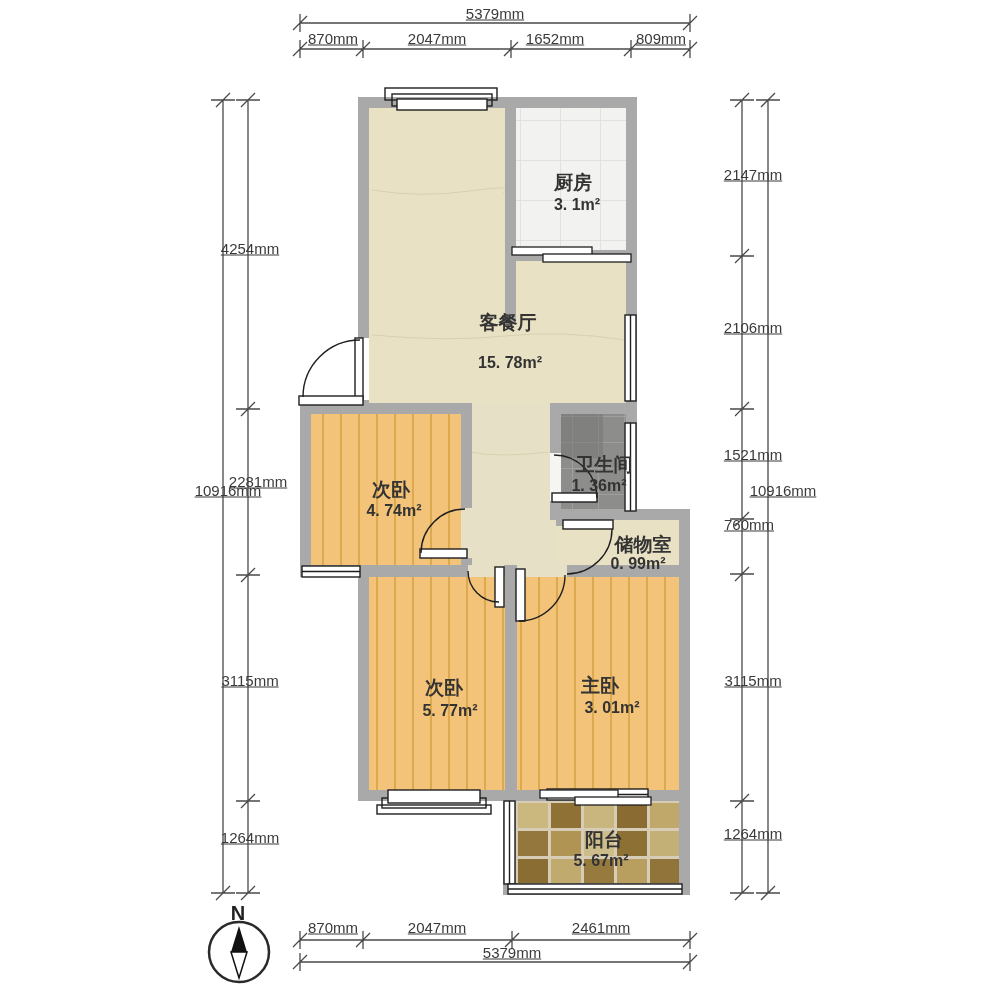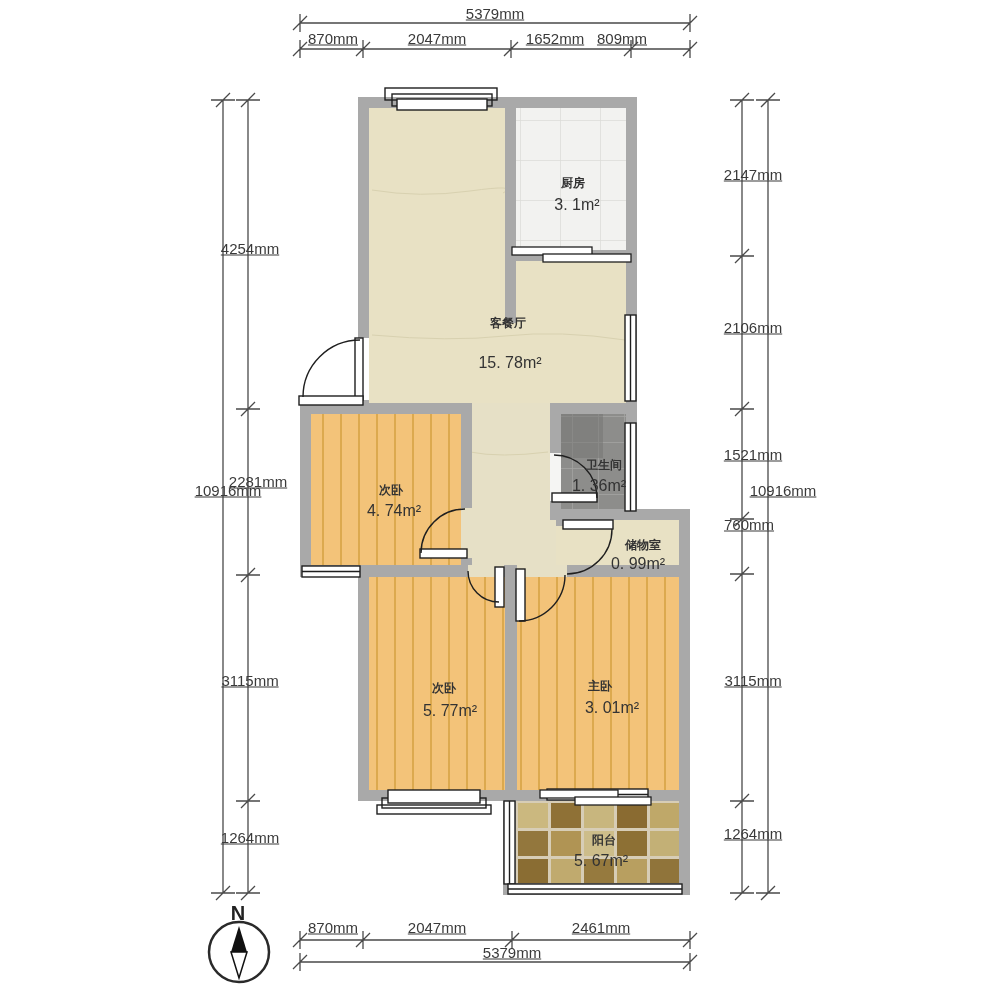--- a/index.html
+++ b/index.html
@@ -1,22 +1,22 @@
 <!DOCTYPE html>
 <html><head>
 <meta charset="utf-8">
 <style>
   html,body{margin:0;padding:0;background:#ffffff;}
   #stage{position:relative;width:990px;height:990px;background:#ffffff;overflow:hidden;
          font-family:"Liberation Sans","DejaVu Sans",sans-serif;}
   #plan-svg{position:absolute;left:0;top:0;}
   .lbl{position:absolute;transform:translate(-50%,-50%);white-space:nowrap;color:#3c3c3c;}
   .dim{font-size:15px;color:#3a3a3a;text-decoration:underline;}
-  .room-name{font-size:12px;font-weight:600;color:#333;}
-  .room-area{font-size:16px;font-weight:400;color:#333;}
+  .room-name{font-size:19px;font-weight:600;color:#333;}
+  .room-area{font-size:16px;font-weight:700;color:#333;}
   .compass-n{font-size:20px;font-weight:700;color:#222;}
 </style>
 </head>
 <body>
 
 <div id="stage">
 
 <svg id="plan-svg" width="990" height="990" viewBox="0 0 990 990">
   <defs>
     <pattern id="wood" width="18" height="18" patternUnits="userSpaceOnUse">
@@ -191,21 +191,21 @@
   <div class="lbl room-area" style="left:450px;top:711px">5. 77m²</div>
   <div class="lbl room-name" style="left:600px;top:686px">主卧</div>
   <div class="lbl room-area" style="left:612px;top:708px">3. 01m²</div>
   <div class="lbl room-name" style="left:604px;top:840px">阳台</div>
   <div class="lbl room-area" style="left:601px;top:861px">5. 67m²</div>
 
   <div class="lbl dim" style="left:495px;top:13px">5379mm</div>
   <div class="lbl dim" style="left:333px;top:38px">870mm</div>
   <div class="lbl dim" style="left:437px;top:38px">2047mm</div>
   <div class="lbl dim" style="left:555px;top:38px">1652mm</div>
-  <div class="lbl dim" style="left:622px;top:38px">809mm</div>
+  <div class="lbl dim" style="left:661px;top:38px">809mm</div>
 
   <div class="lbl dim" style="left:333px;top:927px">870mm</div>
   <div class="lbl dim" style="left:437px;top:927px">2047mm</div>
   <div class="lbl dim" style="left:601px;top:927px">2461mm</div>
   <div class="lbl dim" style="left:512px;top:952px">5379mm</div>
 
   <div class="lbl dim" style="left:250px;top:248px">4254mm</div>
   <div class="lbl dim" style="left:258px;top:481px">2281mm</div>
   <div class="lbl dim" style="left:250px;top:680px">3115mm</div>
   <div class="lbl dim" style="left:250px;top:837px">1264mm</div>

